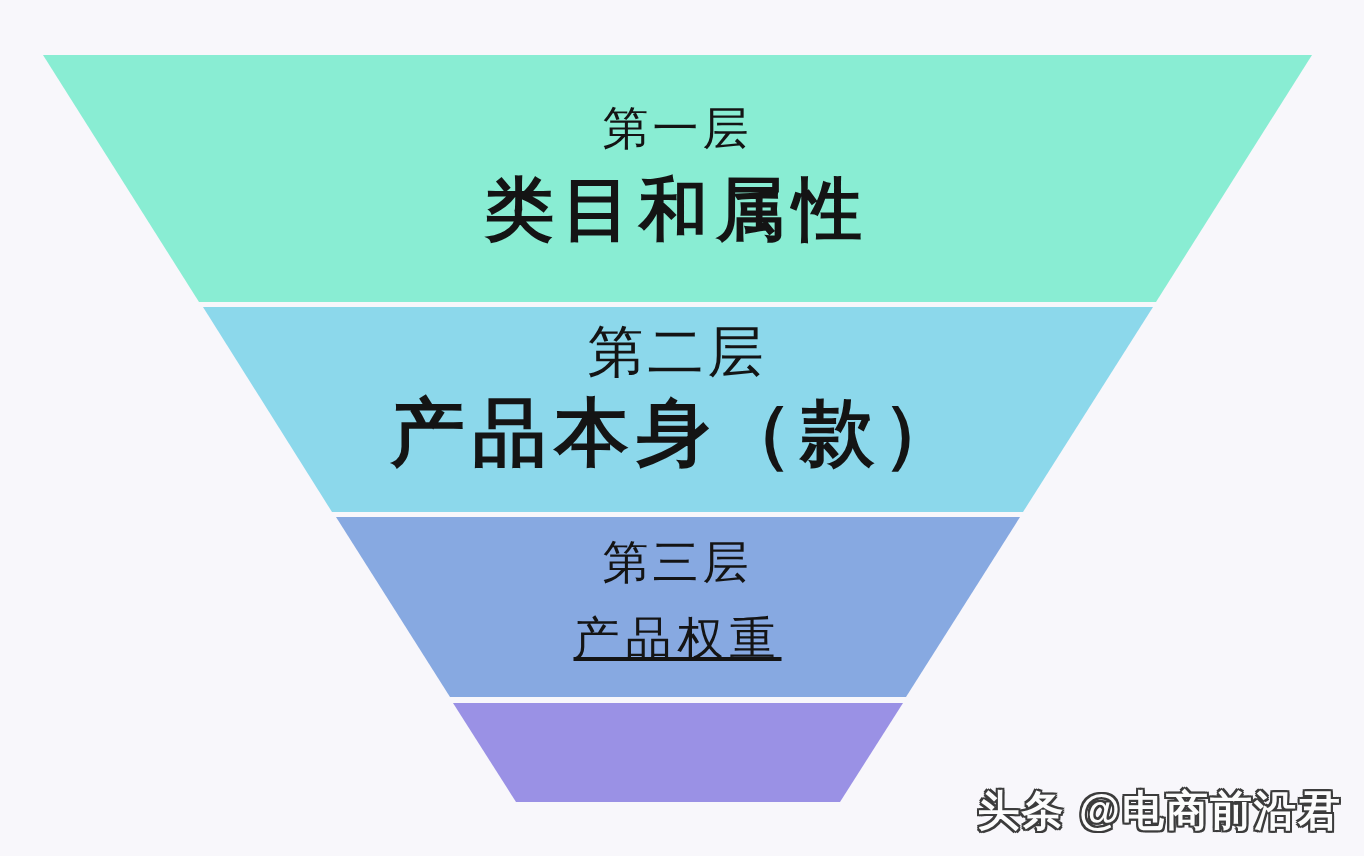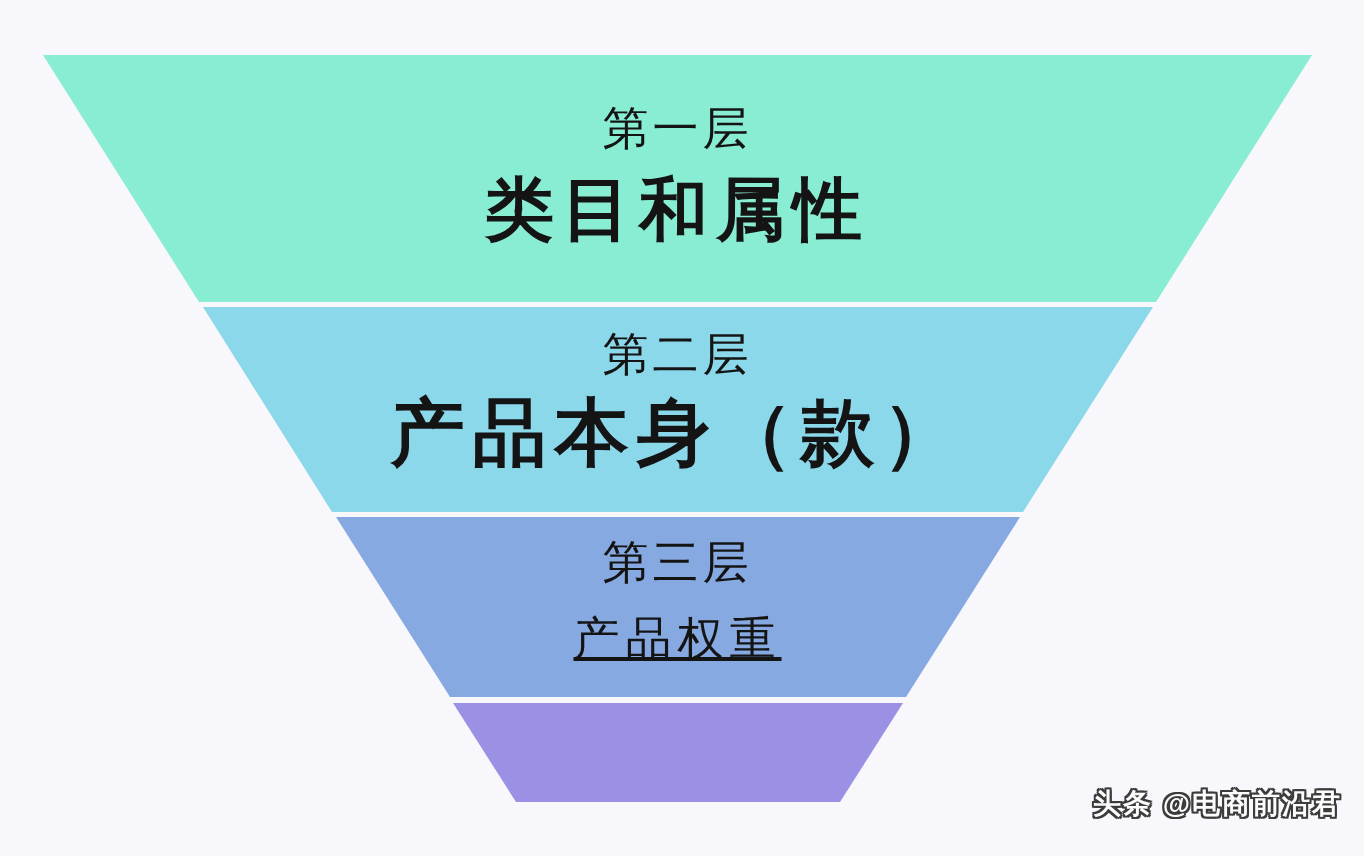--- a/index.html
+++ b/index.html
@@ -23,29 +23,29 @@
     position: absolute;
     left: 0;
     width: 1355px;
     text-align: center;
     color: #141414;
     line-height: 1;
     white-space: nowrap;
   }
   .tier-1 { top: 106px; font-size: 46px; letter-spacing: 4px; }
   .big-1  { top: 176px; font-size: 69px; font-weight: bold; letter-spacing: 8px; }
-  .tier-2 { top: 332px; font-size: 46px; letter-spacing: 4px; }
+  .tier-2 { top: 324px; font-size: 56px; letter-spacing: 4px; }
   .big-2  { top: 396px; font-size: 74px; font-weight: bold; letter-spacing: 8px; }
   .tier-3 { top: 540px; font-size: 46px; letter-spacing: 4px; }
   .big-3  { top: 616px; font-size: 46px; letter-spacing: 6px; text-decoration: underline; }
   .watermark {
     position: absolute;
     top: 790px;
     right: 22px;
-    font-size: 28px;
+    font-size: 42px;
     font-weight: bold;
     letter-spacing: 2px;
     line-height: 1;
     white-space: nowrap;
     font-family: "Liberation Sans", "DejaVu Sans", sans-serif;
     color: #fcfcfc;
     text-shadow:
       2px 2px 0 #3c3c3c, -2px -2px 0 #3c3c3c,
       2px -2px 0 #3c3c3c, -2px 2px 0 #3c3c3c,
       0 2px 0 #3c3c3c, 0 -2px 0 #3c3c3c,

